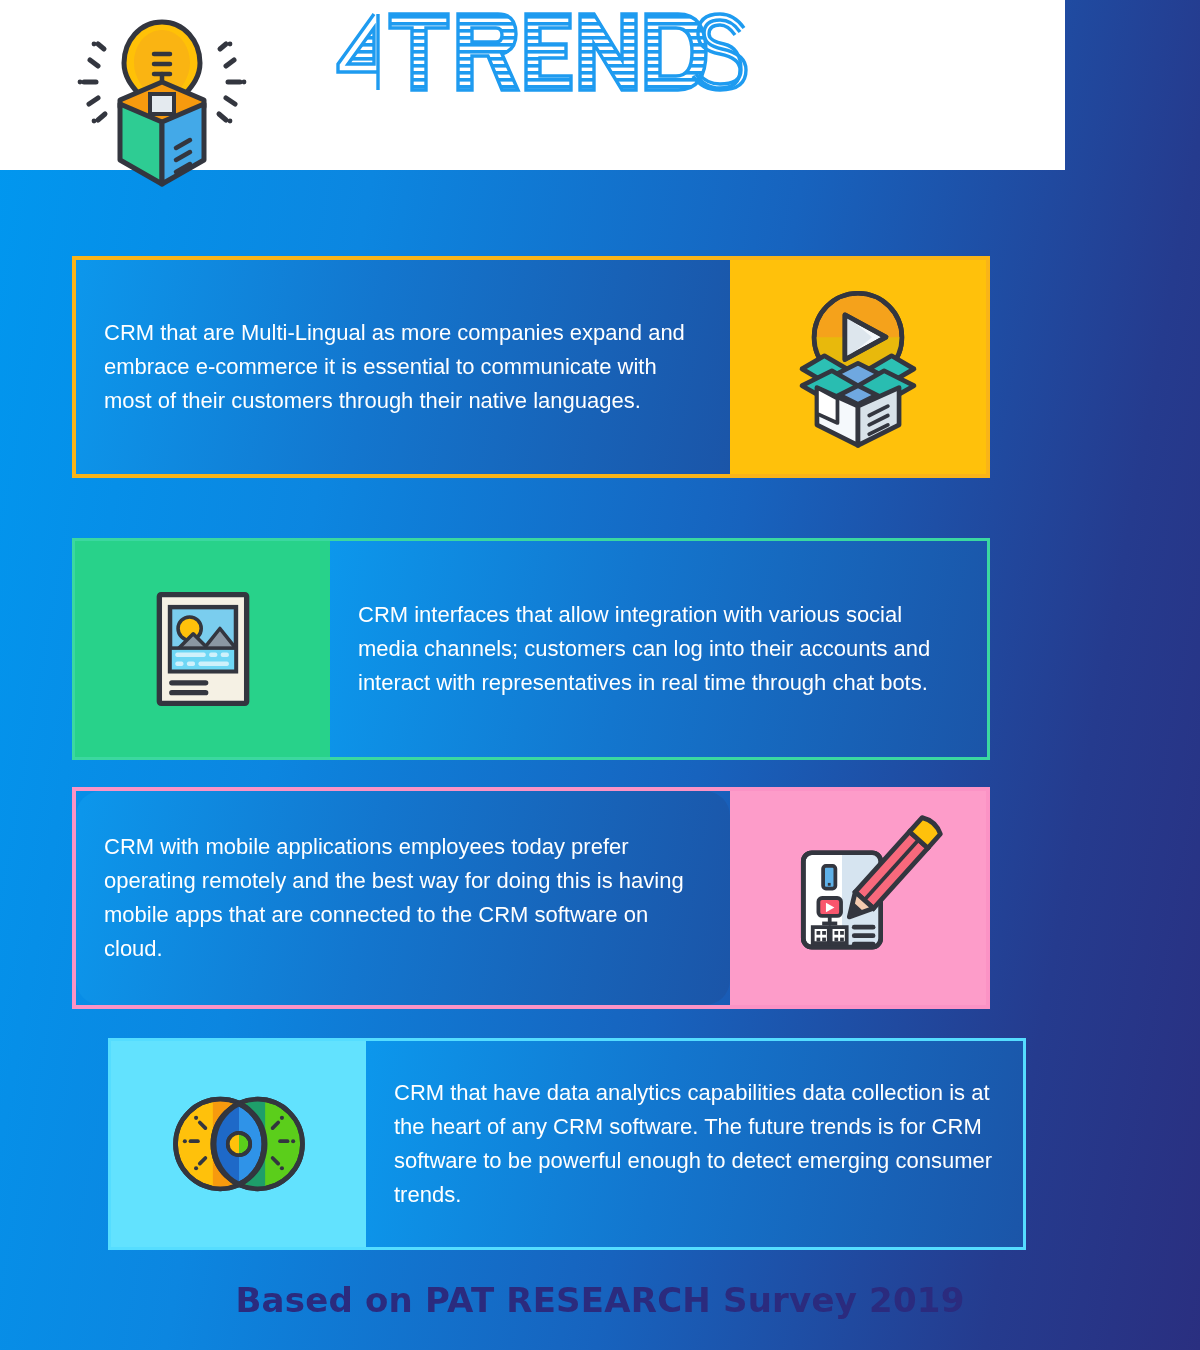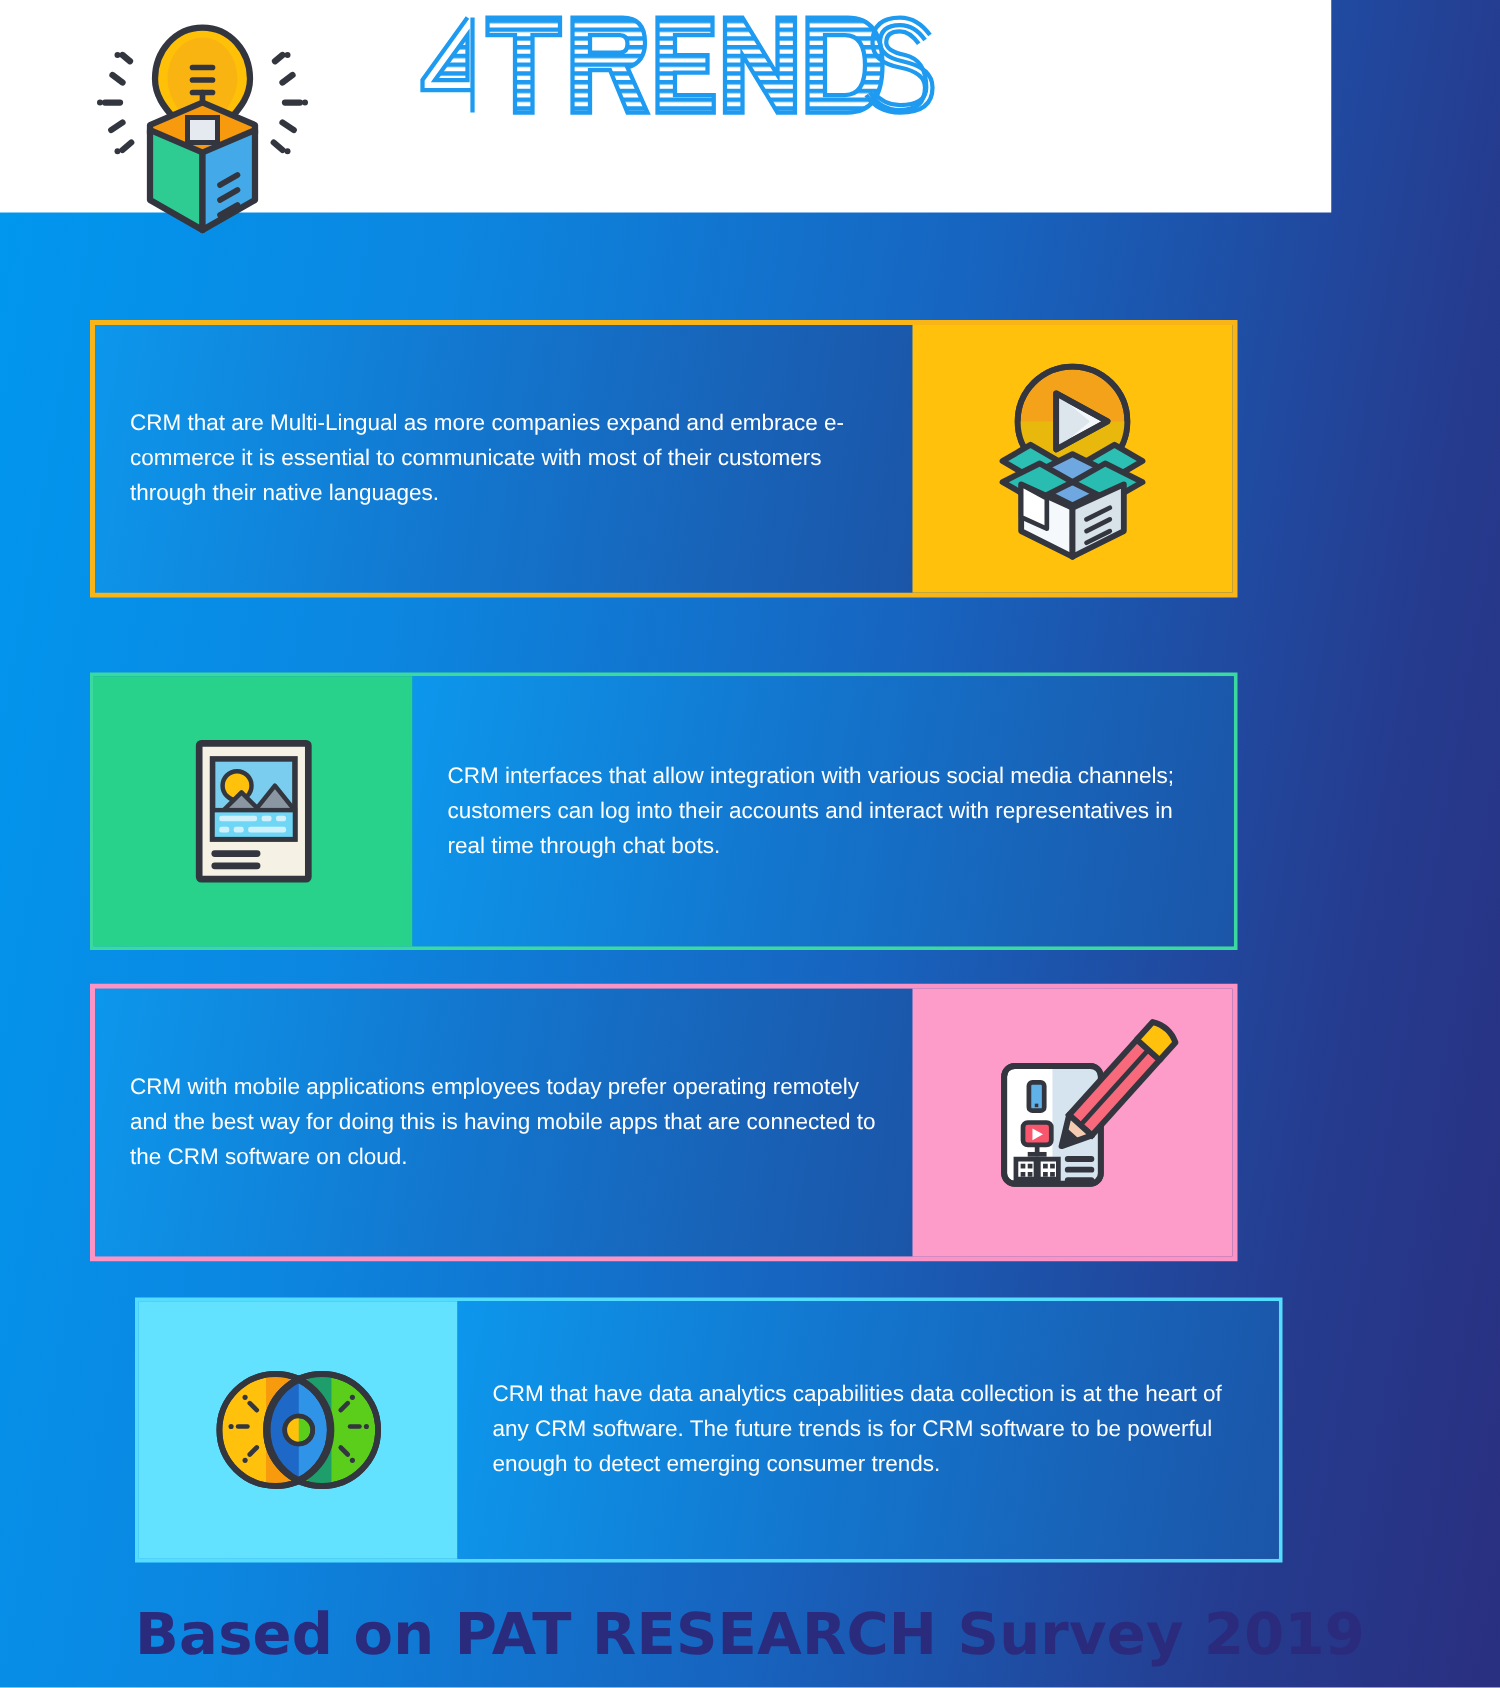--- a/index.html
+++ b/index.html
@@ -81,21 +81,21 @@
     background: linear-gradient(100deg, #0C97EC 0%, #1376CE 45%, #1B55A8 100%);
     display: flex;
     align-items: center;
     box-sizing: border-box;
     padding: 18px 26px 18px 28px;
   }
 
   .panel-text p {
     margin: 0;
     color: #FFFFFF;
-    font-size: 18px;
+    font-size: 22px;
     line-height: 1.55;
     font-family: "Liberation Sans", sans-serif;
     font-weight: 400;
   }
 
   .panel-icon {
     display: flex;
     align-items: center;
     justify-content: center;
     box-sizing: border-box;
@@ -118,21 +118,21 @@
   }
   #block-2 .panel-icon { width: 255px; background: #28D28A; }
   #block-2 .panel-text { width: 657px; }
 
   
   #block-3 {
     top: 787px;
     height: 222px;
     border: 4px solid #FB93C5;
   }
-  #block-3 .panel-text { width: 654px; }
+  #block-3 .panel-text { width: 654px; border-radius: 25px; }
   #block-3 .panel-icon { width: 256px; background: #FD9CC9; }
 
   
   #block-4 {
     top: 1038px;
     height: 212px;
     border: 3px solid #55DDFF;
     margin-left: 36px;
   }
   #block-4 .panel-icon { width: 255px; background: #62E2FE; }
@@ -141,21 +141,21 @@
   
   .footer {
     position: absolute;
     left: 0;
     top: 1280px;
     width: 1200px;
     text-align: center;
   }
   .footer-text {
     color: #2B2B7E;
-    font-size: 46px;
+    font-size: 34px;
     font-weight: 700;
     letter-spacing: 0.2px;
     font-family: "DejaVu Sans", sans-serif;
     margin-top: 32px;
   }
 
   svg { overflow: visible; }
 </style>
 </head>
 <body>

